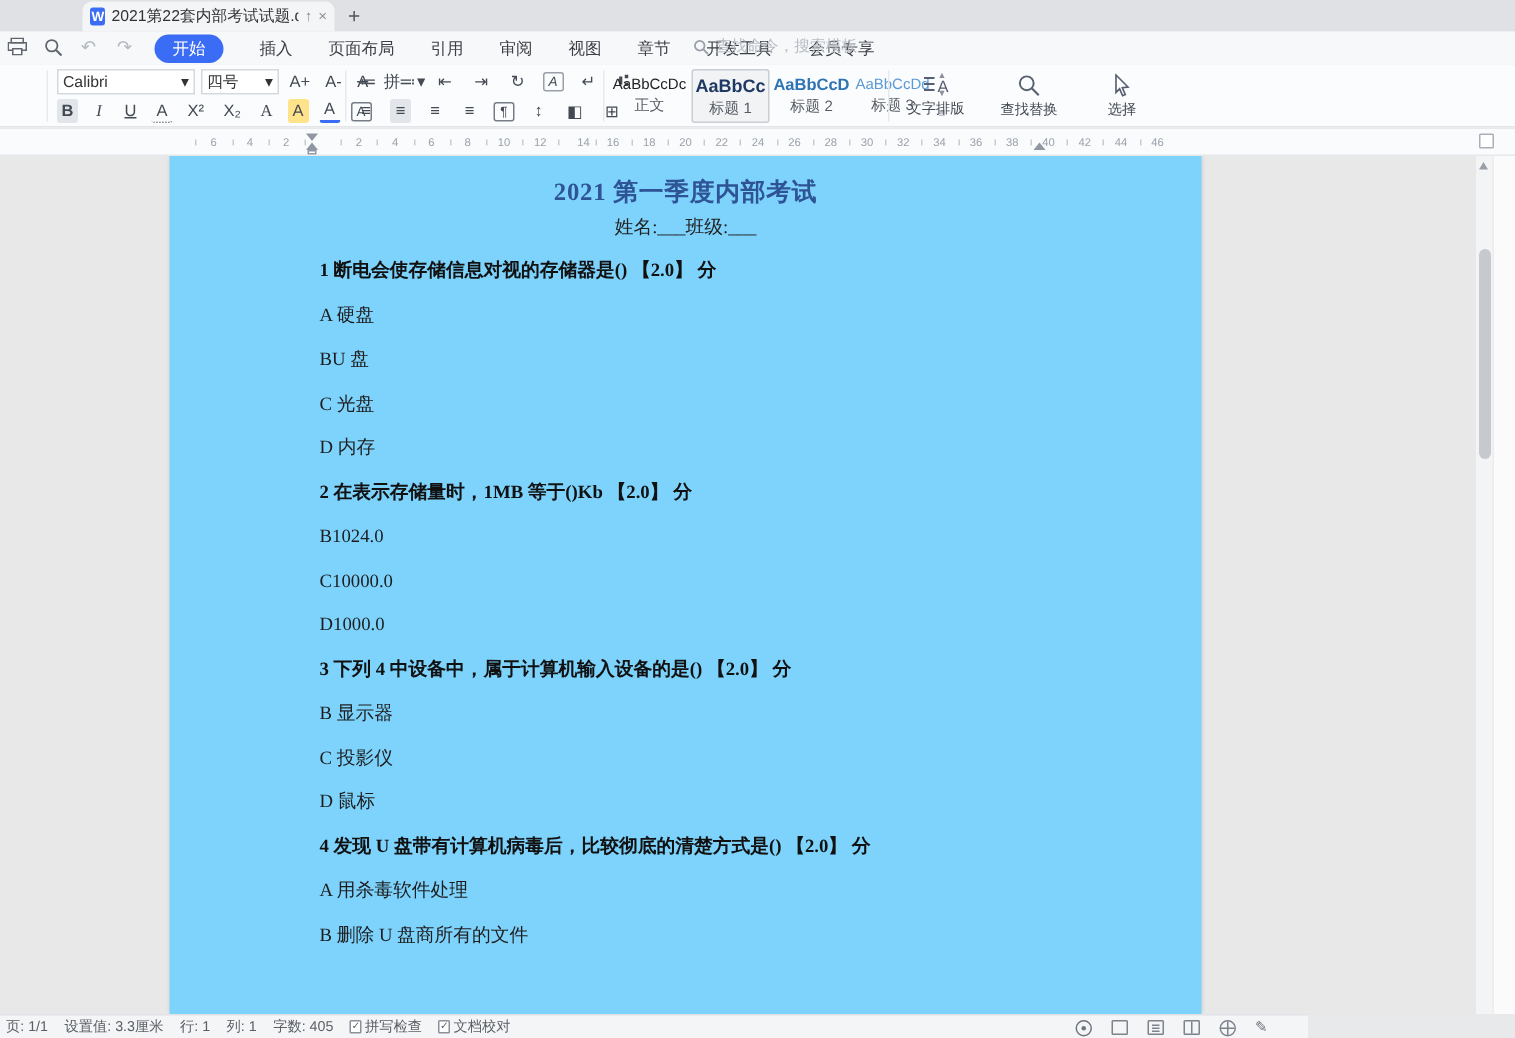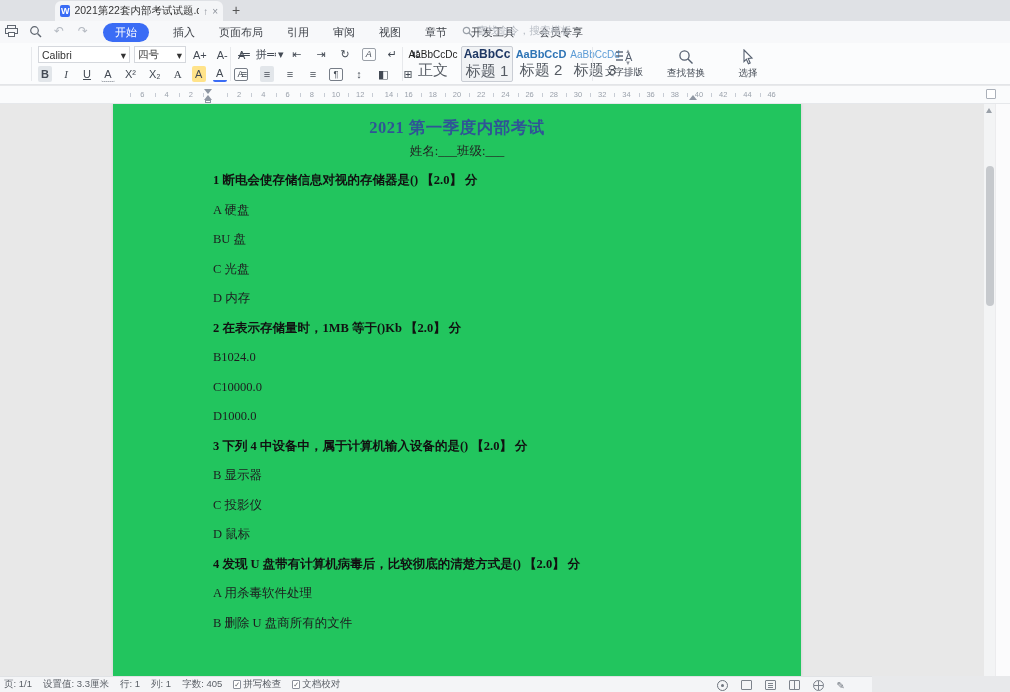--- a/index.html
+++ b/index.html
@@ -39,21 +39,21 @@
     justify-content:center; min-width:14px; height:16px; border-radius:2px; white-space:nowrap; }
   .sel { background:#e2e6ea; }
   .combo { border:1px solid #d5d8dd; background:#fff; height:17px; display:flex;
     align-items:center; font-size:10.5px; color:#333; padding:0 3px; justify-content:space-between; }
   .ubar { text-decoration:underline; }
   .fcolor { border-bottom:2px solid #3a6cf5; line-height:10px; }
   .boxa { border:1px solid #767d87; font-size:9px; padding:0 2px; height:13px; }
   .style-cell { width:52px; height:36px; display:flex; flex-direction:column; align-items:center;
     justify-content:center; }
   .style-cell .samp { font-size:10px; white-space:nowrap; }
-  .style-cell .lbl { font-size:15px; color:#555b63; margin-top:1px; white-space:nowrap; }
+  .style-cell .lbl { font-size:10px; color:#555b63; margin-top:1px; white-space:nowrap; }
   .style-sel { border:1px solid #c9cdd4; background:#f1f3f5; border-radius:2px; }
   .bigbtn { width:52px; height:38px; display:flex; flex-direction:column; align-items:center;
     justify-content:center; gap:2px; }
   .bigbtn .cap { font-size:9.5px; color:#434a54; white-space:nowrap; }
   .gal-scroll { width:10px; height:36px; display:flex; flex-direction:column; align-items:center;
     justify-content:space-between; padding:2px 0; color:#8b909a; font-size:6px; }
 
   
   #ruler { position:absolute; left:0; top:86px; width:1010px; height:18px; background:#fafbfc;
     border-bottom:1px solid #e6e8eb; }
@@ -64,21 +64,21 @@
   .ind-tri-up { position:absolute; left:204px; top:9px; width:0; height:0;
     border-left:4px solid transparent; border-right:4px solid transparent; border-bottom:5px solid #8f97a3; }
   .ind-box { position:absolute; left:205px; top:14px; width:6px; height:3px; border:1px solid #8f97a3; background:#fff; }
   .rind { position:absolute; left:689px; top:9px; width:0; height:0;
     border-left:4px solid transparent; border-right:4px solid transparent; border-bottom:5px solid #8f97a3; }
   .ruler-toggle { position:absolute; left:986px; top:3px; width:10px; height:10px;
     border:1px solid #aab0b9; border-radius:1px; background:#fff; }
 
   
   #docarea { position:absolute; left:0; top:104px; width:1010px; height:572px; background:#e8e8e8; overflow:hidden; }
-  #page { position:absolute; left:113px; top:0; width:688px; height:572px; background:#22c55e;
+  #page { position:absolute; left:113px; top:0; width:688px; height:572px; background:#7dd3fc;
     box-shadow:0 0 3px rgba(0,0,0,.12); padding:10px 60px 0 100px;
     font-family:"Liberation Serif","DejaVu Serif",serif; color:#1d1d1f; }
   .doc-title { text-align:center; font-size:16.5px; font-weight:bold; color:#2f5496;
     letter-spacing:.5px; margin:3px 0 4px -40px; }
   .doc-sub { text-align:center; font-size:12.5px; margin:0 0 14px -40px; color:#222; }
   .line { font-size:12.5px; line-height:13px; margin-bottom:16.5px; white-space:nowrap; }
   .qline { font-weight:bold; color:#111; }
 
   
   #vscroll { position:absolute; left:984px; top:104px; width:11px; height:572px; background:#f3f4f5; }

